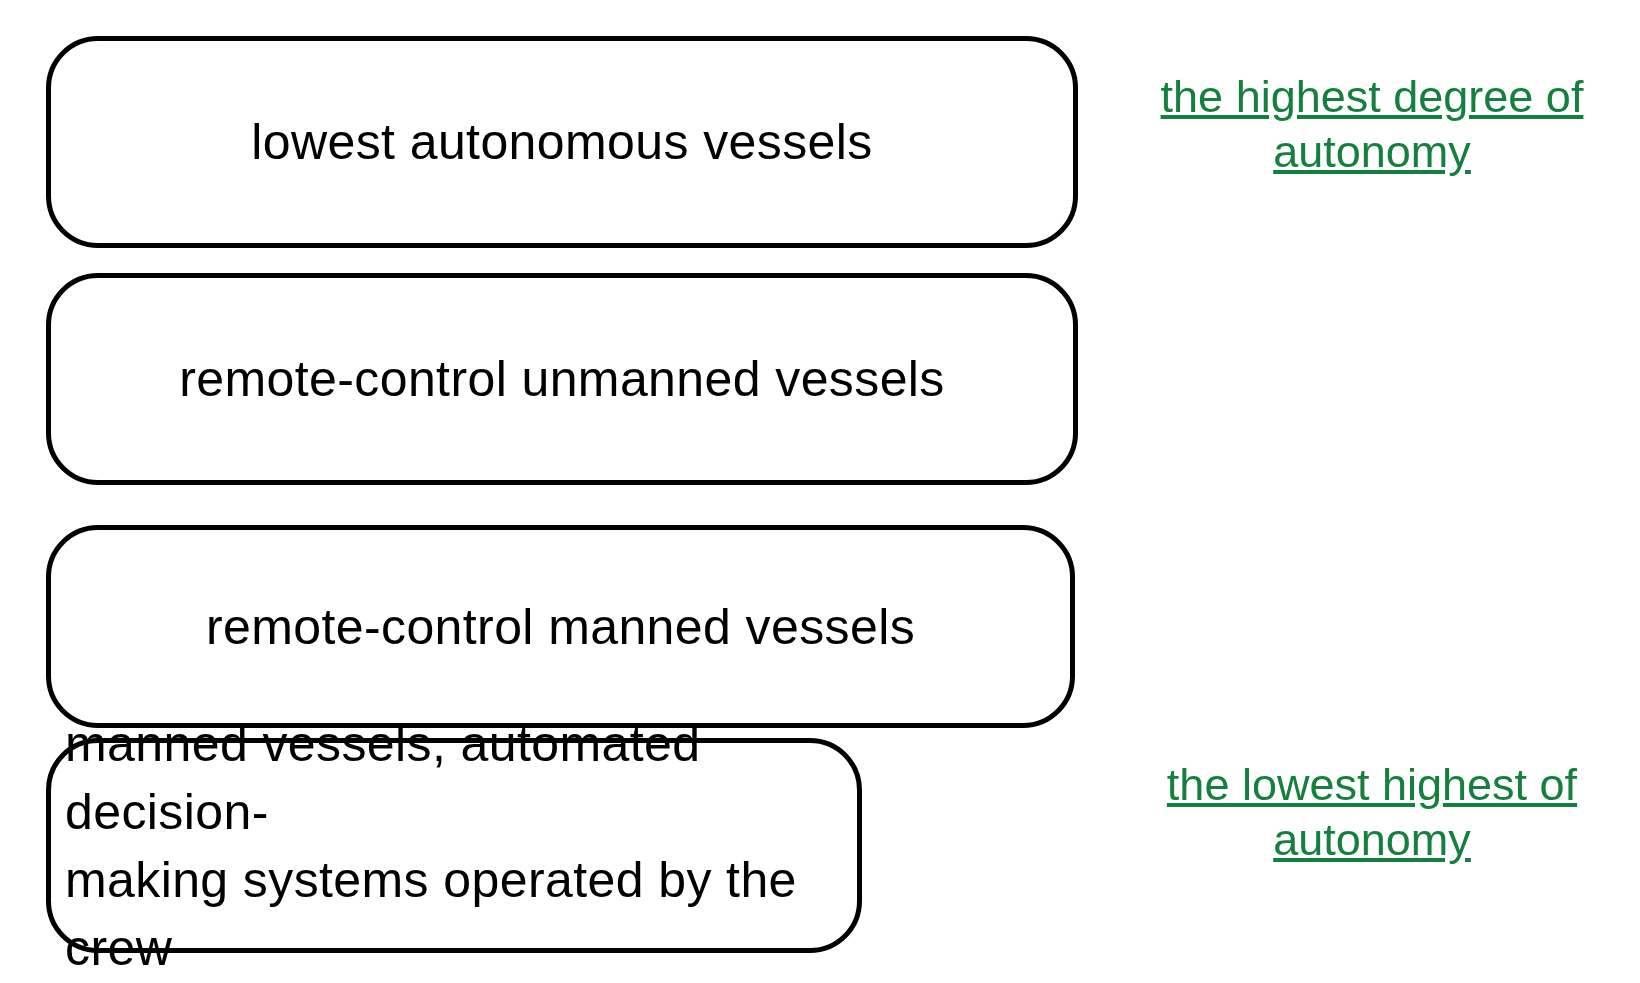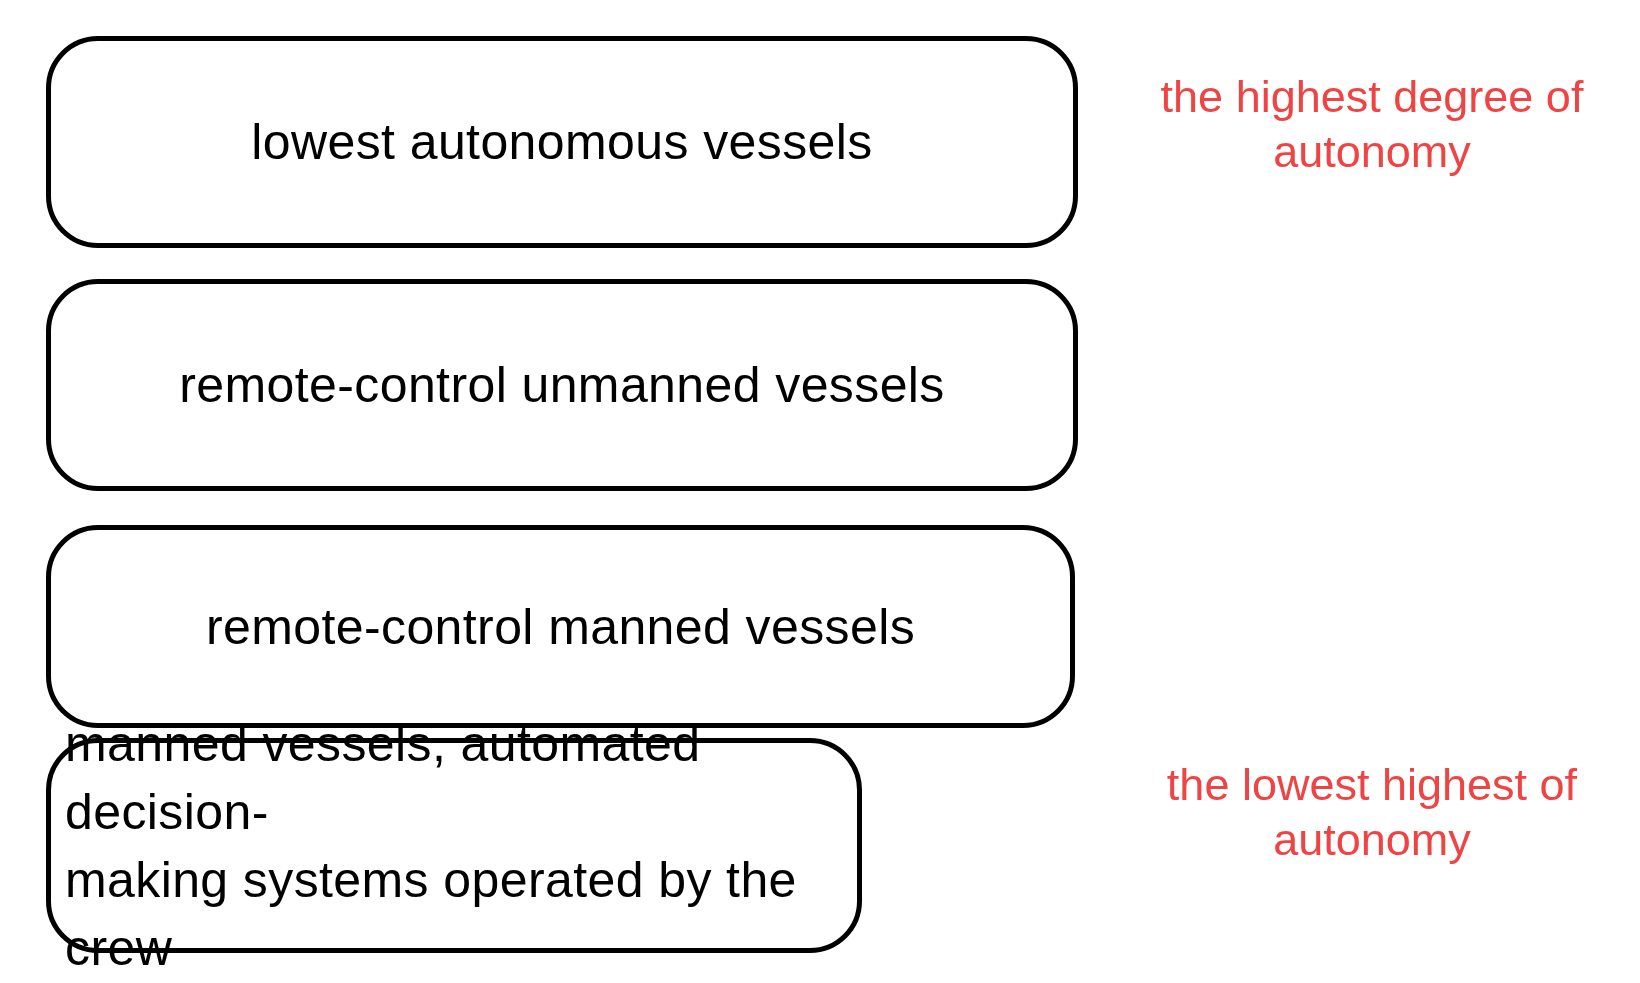--- a/index.html
+++ b/index.html
@@ -42,35 +42,36 @@
     text-align: center;
   }
   .level-label.two-line {
     text-align: left;
     white-space: pre-line;
     font-size: 50px;
     line-height: 1.36;
   }
 
   #box-1 { left: 46px;  top: 36px;  width: 1032px; height: 212px; }
-  #box-2 { left: 46px;  top: 279px; width: 1032px; height: 212px; }
+  #box-2 { left: 46px;  top: 273px; width: 1032px; height: 212px; }
   #box-3 { left: 46px;  top: 507px; width: 1029px; height: 203px; margin-top: 18px; }
   #box-4 { left: 46px;  top: 738px; width: 816px; height: 215px; }
 
   #box-4 .level-label { padding: 0 0 0 14px; }
 
   
   .side-note {
     position: absolute;
     font-family: "Liberation Sans", sans-serif;
     font-size: 45px;
     line-height: 1.22;
     text-align: center;
-    color: #ef4444;
+    color: #15803d;
     white-space: pre-line;
+    text-decoration: underline;
   }
   #note-highest { left: 1112px; top: 70px;  width: 520px; }
   #note-lowest  { left: 1112px; top: 758px; width: 520px; }
 </style>
 </head>
 <body>
 
 <div id="canvas">
 
   <div class="level-box" id="box-1">

